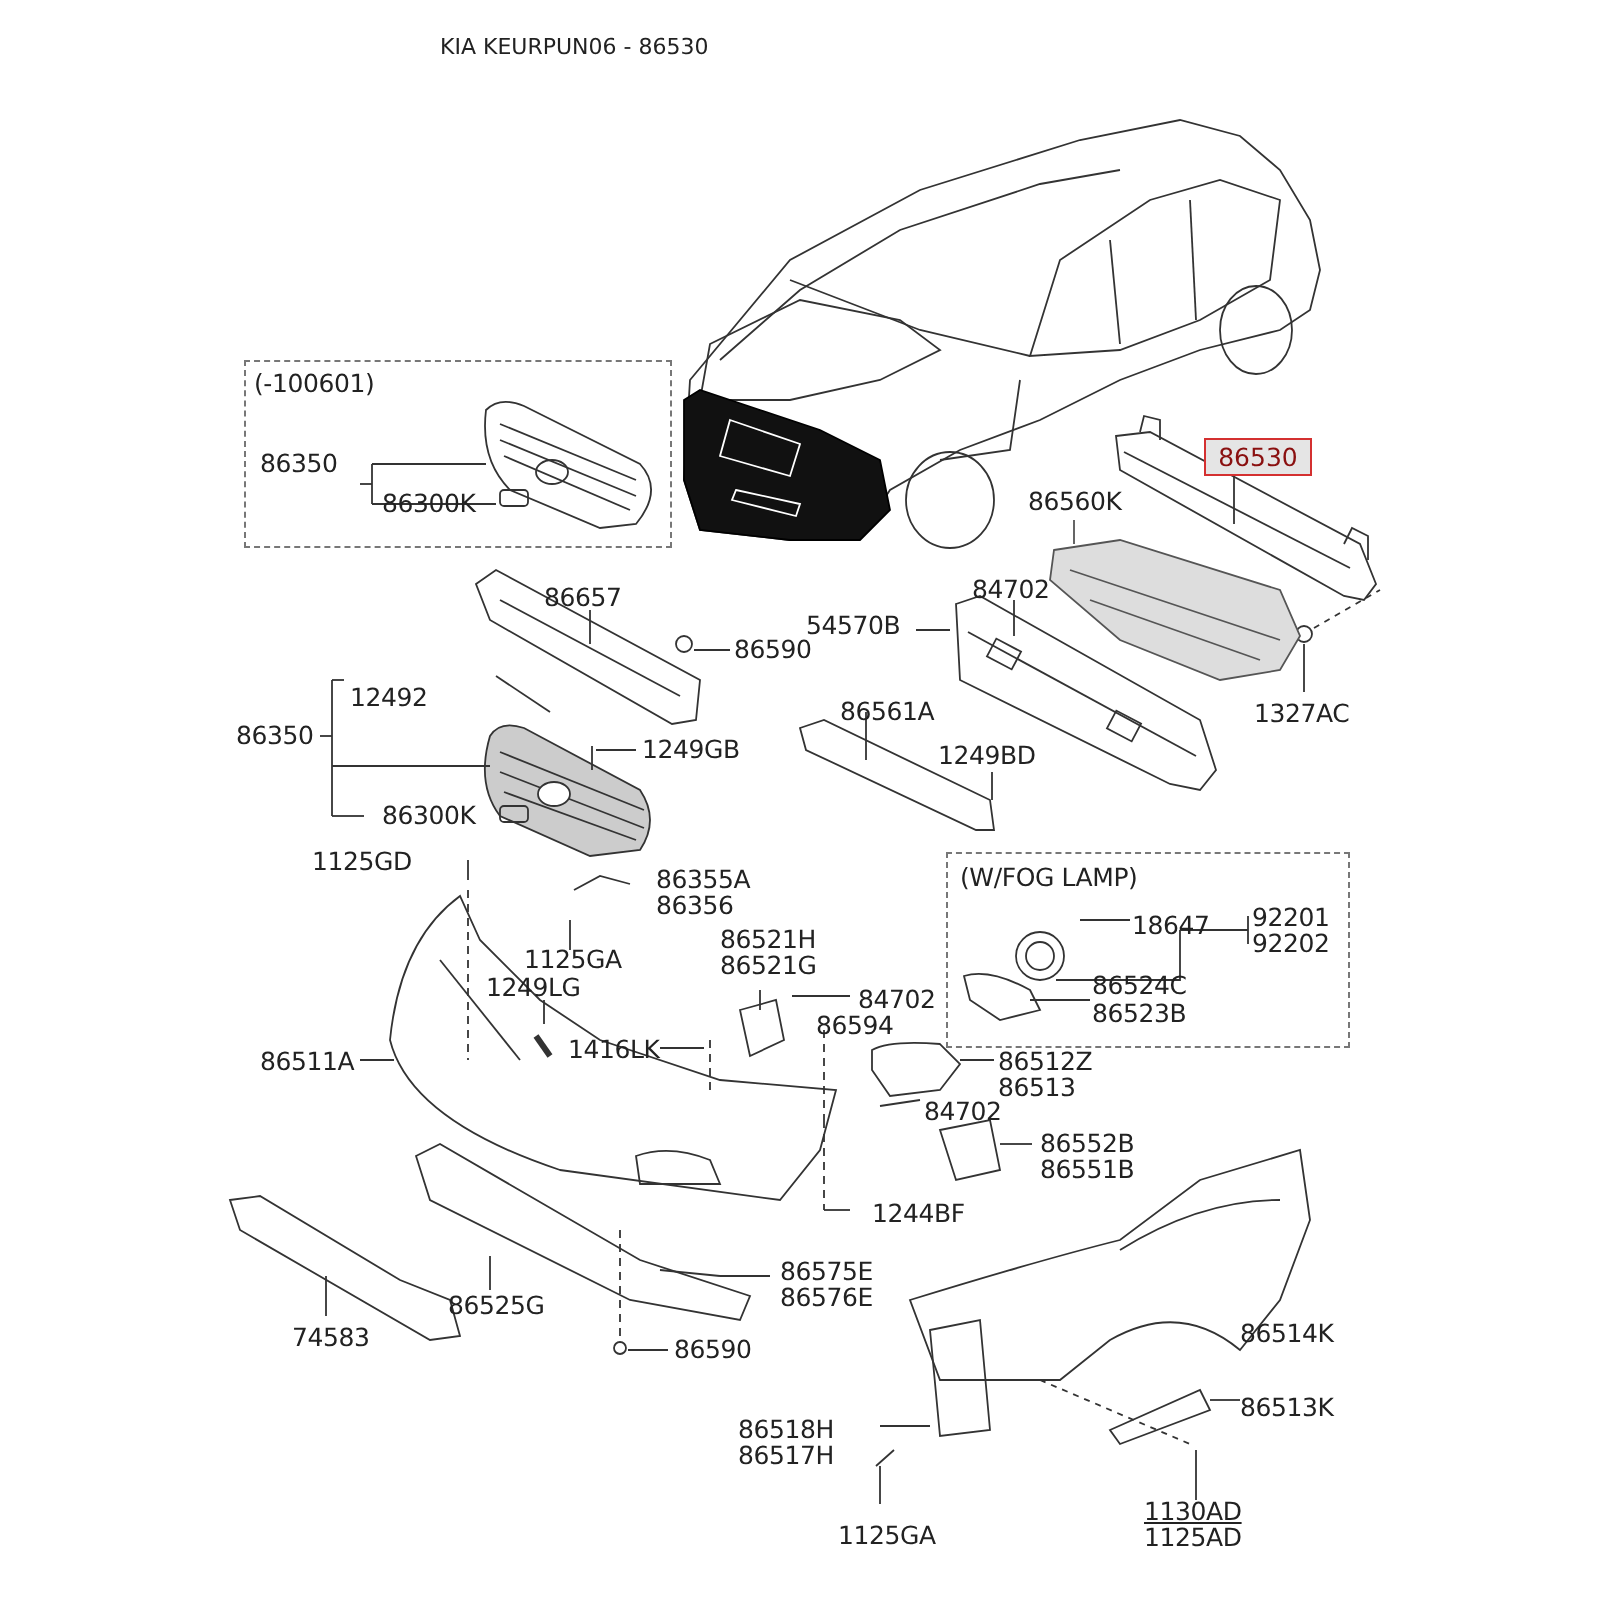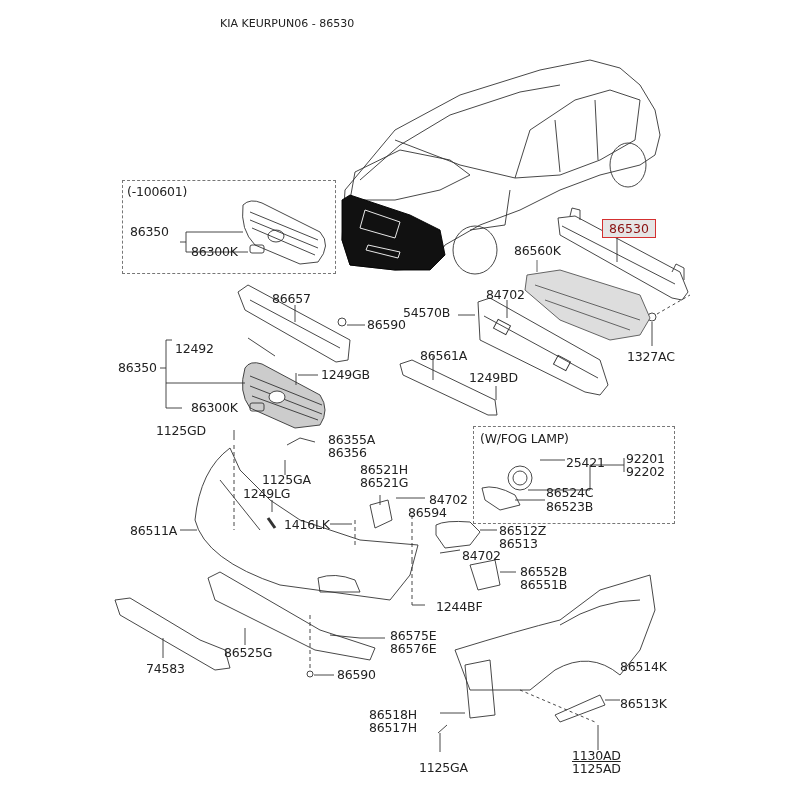--- a/index.html
+++ b/index.html
@@ -188,21 +188,21 @@
 <div class="lbl" style="left:367px; top:318px;">86590</div>
 <div class="lbl" style="left:175px; top:328px;margin-top:14px;">12492</div>
 <div class="lbl" style="left:118px; top:361px;">86350</div>
 <div class="lbl" style="left:321px; top:368px;">1249GB</div>
 <div class="lbl" style="left:191px; top:401px;">86300K</div>
 <div class="lbl" style="left:156px; top:424px;">1125GD</div>
 <div class="lbl" style="left:403px; top:306px;">54570B</div>
 <div class="lbl" style="left:486px; top:288px;">84702</div>
 <div class="lbl" style="left:420px; top:349px;">86561A</div>
 <div class="lbl" style="left:469px; top:371px;">1249BD</div>
-<div class="lbl" style="left:566px; top:456px;">25421</div>
+<div class="lbl" style="left:566px; top:456px;">18647</div>
 <div class="lbl" style="left:626px; top:452px;">92201</div>
 <div class="lbl" style="left:626px; top:465px;">92202</div>
 <div class="lbl" style="left:546px; top:486px;">86524C</div>
 <div class="lbl" style="left:546px; top:500px;">86523B</div>
 <div class="lbl" style="left:328px; top:433px;">86355A</div>
 <div class="lbl" style="left:328px; top:446px;">86356</div>
 <div class="lbl" style="left:262px; top:473px;">1125GA</div>
 <div class="lbl" style="left:243px; top:487px;">1249LG</div>
 <div class="lbl" style="left:360px; top:463px;">86521H</div>
 <div class="lbl" style="left:360px; top:476px;">86521G</div>

